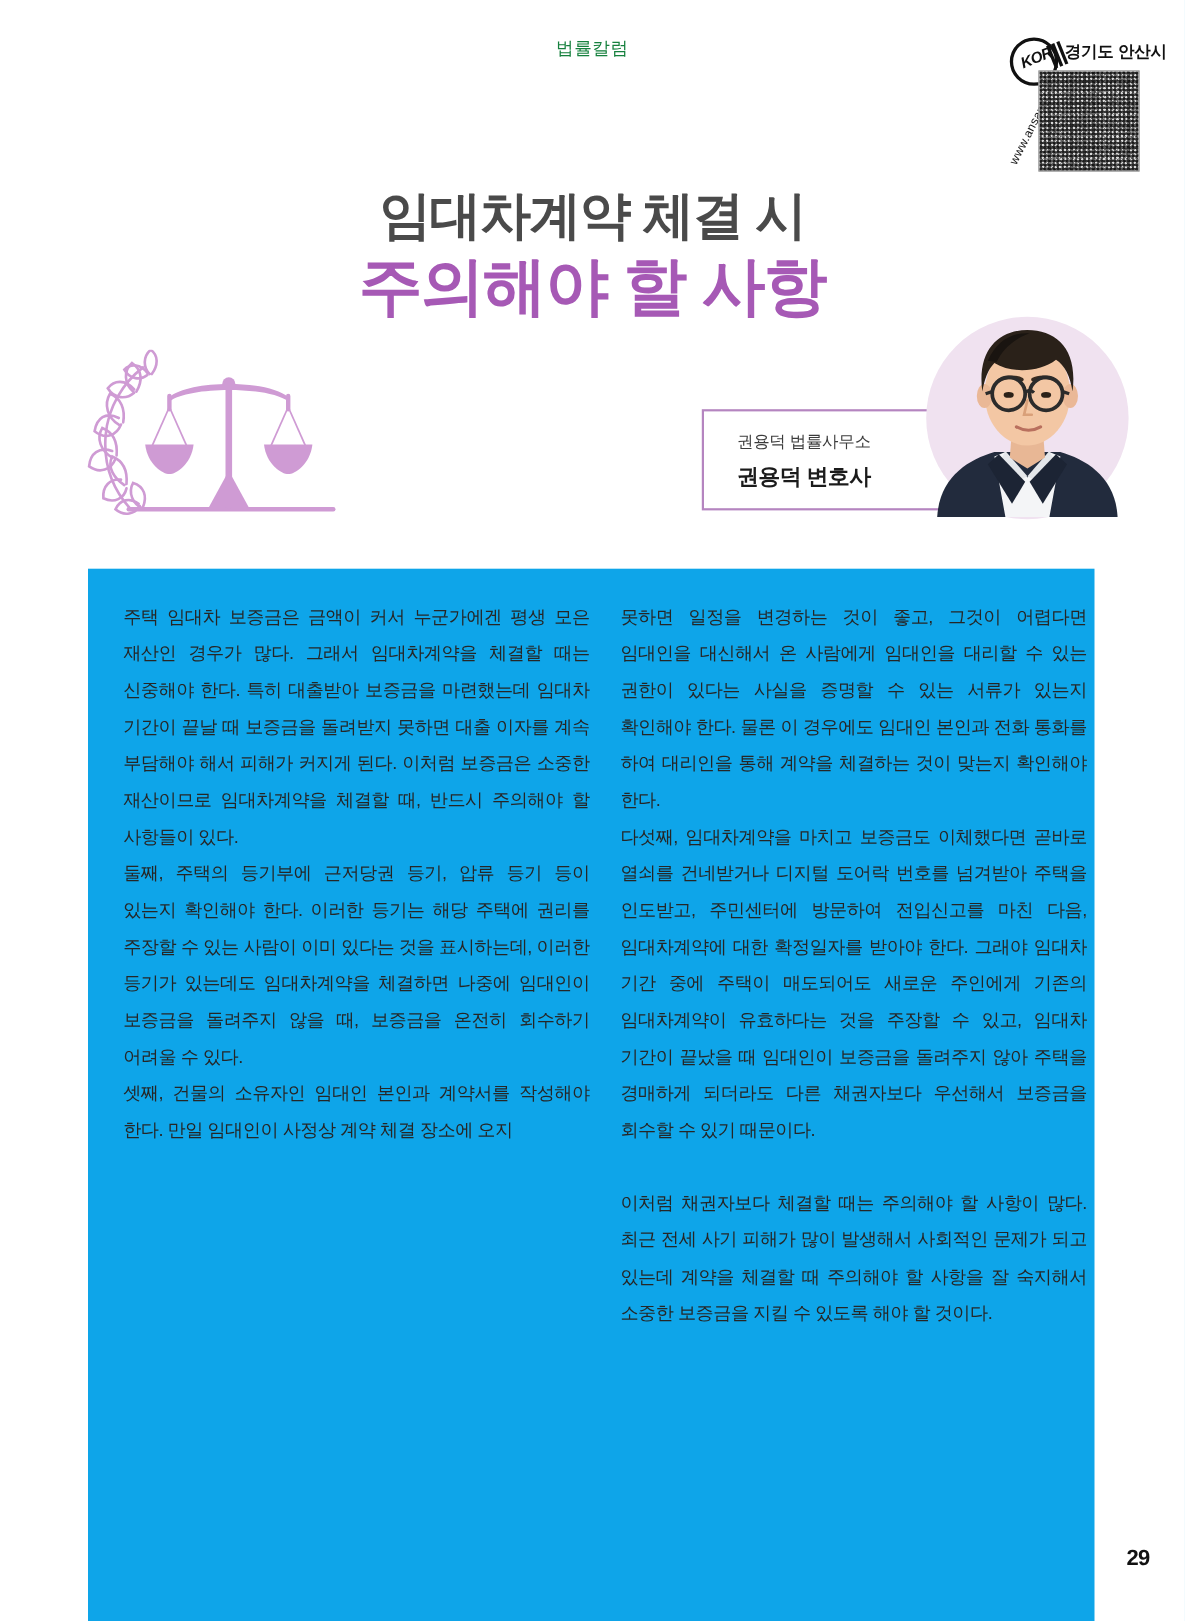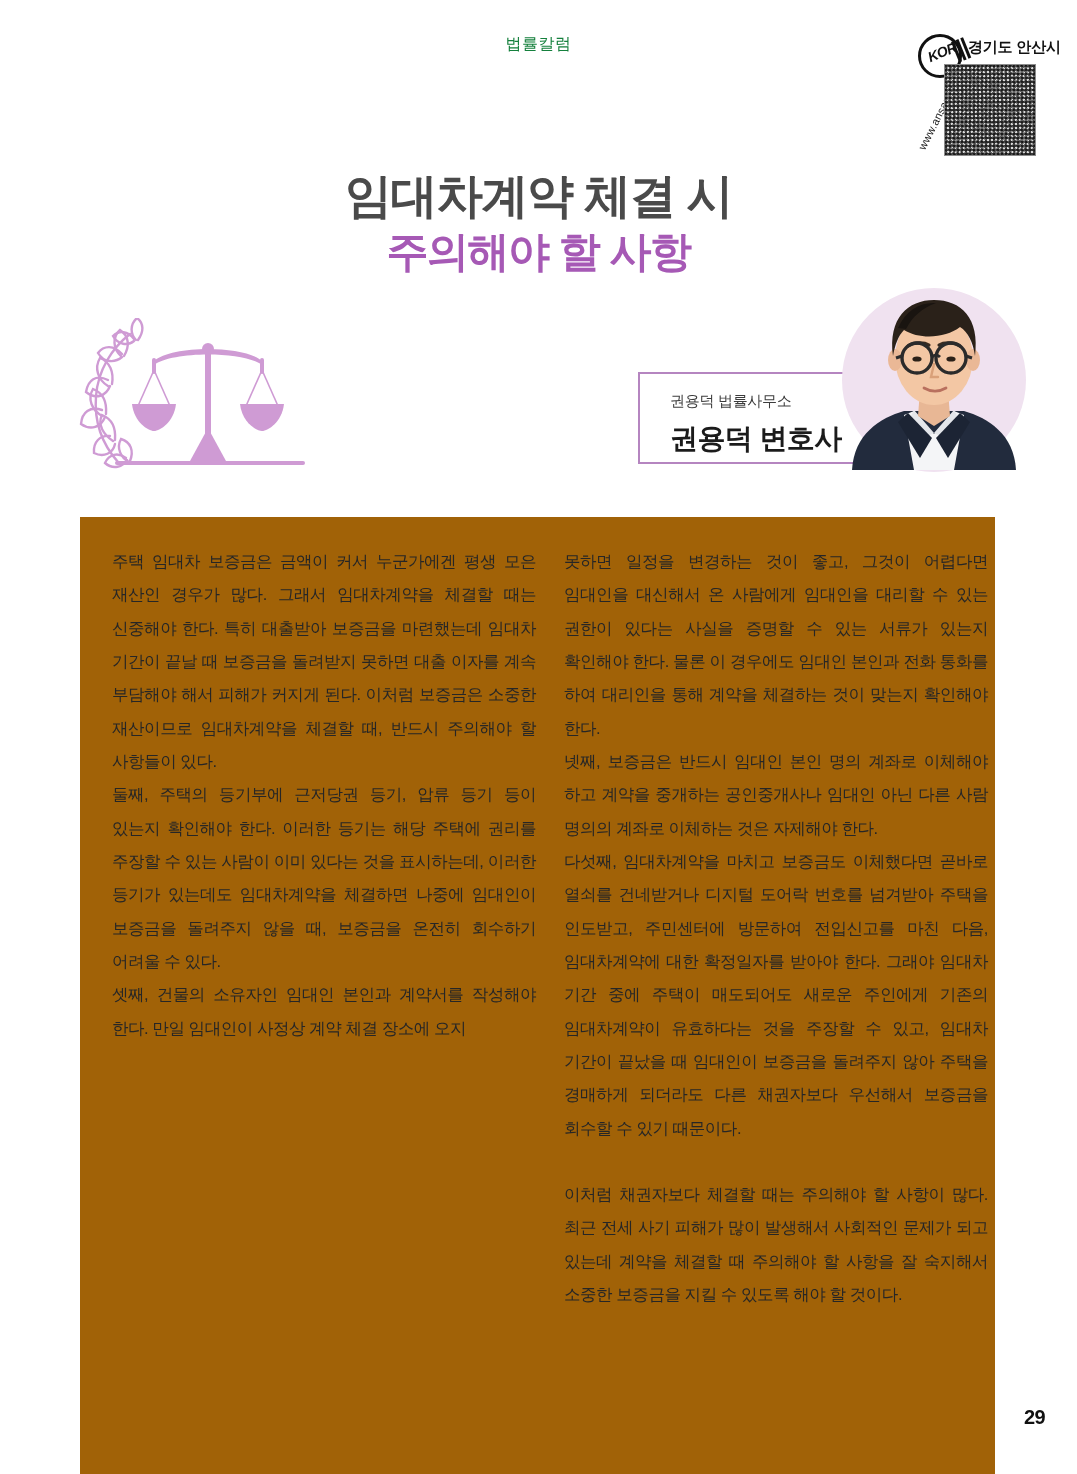--- a/index.html
+++ b/index.html
@@ -133,21 +133,21 @@
   }
   .headline-l1 {
     display: block;
     font-size: 47px;
     font-weight: 800;
     color: #4a4a4a;
     letter-spacing: -1.5px;
   }
   .headline-l2 {
     display: block;
-    font-size: 42px;
+    font-size: 58px;
     font-weight: 800;
     color: #a659b5;
     letter-spacing: -1.5px;
     margin-top: 4px;
   }
 
   
   .emblem {
     position: absolute;
     left: 72px;
@@ -172,21 +172,21 @@
     left: 30px;
     top: 18px;
     font-size: 15px;
     color: #3c3c3c;
     letter-spacing: -0.3px;
   }
   .author-name {
     position: absolute;
     left: 30px;
     top: 46px;
-    font-size: 28px;
+    font-size: 20px;
     font-weight: 800;
     color: #1b1b1b;
     letter-spacing: -0.6px;
   }
 
   
   .portrait-wrap {
     position: absolute;
     left: 828px;
     top: 282px;
@@ -207,21 +207,21 @@
     left: 0; top: 0;
   }
 
   
   .body-panel {
     position: absolute;
     left: 80px;
     top: 517px;
     width: 915px;
     height: 957px;
-    background: #a16207;
+    background: #0ea5e9;
   }
   .columns {
     position: absolute;
     left: 0;
     top: 0;
     width: 915px;
     height: 957px;
   }
   .col {
     position: absolute;
@@ -375,21 +375,20 @@
 
   <div class="body-panel">
     <div class="columns">
       <div class="col col-left">
         <p>주택 임대차 보증금은 금액이 커서 누군가에겐 평생 모은 재산인 경우가 많다. 그래서 임대차계약을 체결할 때는 신중해야 한다. 특히 대출받아 보증금을 마련했는데 임대차 기간이 끝날 때 보증금을 돌려받지 못하면 대출 이자를 계속 부담해야 해서 피해가 커지게 된다. 이처럼 보증금은 소중한 재산이므로 임대차계약을 체결할 때, 반드시 주의해야 할 사항들이 있다.</p>
         <p>둘째, 주택의 등기부에 근저당권 등기, 압류 등기 등이 있는지 확인해야 한다. 이러한 등기는 해당 주택에 권리를 주장할 수 있는 사람이 이미 있다는 것을 표시하는데, 이러한 등기가 있는데도 임대차계약을 체결하면 나중에 임대인이 보증금을 돌려주지 않을 때, 보증금을 온전히 회수하기 어려울 수 있다.</p>
         <p>셋째, 건물의 소유자인 임대인 본인과 계약서를 작성해야 한다. 만일 임대인이 사정상 계약 체결 장소에 오지</p>
       </div>
       <div class="col col-right">
         <p>못하면 일정을 변경하는 것이 좋고, 그것이 어렵다면 임대인을 대신해서 온 사람에게 임대인을 대리할 수 있는 권한이 있다는 사실을 증명할 수 있는 서류가 있는지 확인해야 한다. 물론 이 경우에도 임대인 본인과 전화 통화를 하여 대리인을 통해 계약을 체결하는 것이 맞는지 확인해야 한다.</p>
-        <p>넷째, 보증금은 반드시 임대인 본인 명의 계좌로 이체해야 하고 계약을 중개하는 공인중개사나 임대인 아닌 다른 사람 명의의 계좌로 이체하는 것은 자제해야 한다.</p>
         <p>다섯째, 임대차계약을 마치고 보증금도 이체했다면 곧바로 열쇠를 건네받거나 디지털 도어락 번호를 넘겨받아 주택을 인도받고, 주민센터에 방문하여 전입신고를 마친 다음, 임대차계약에 대한 확정일자를 받아야 한다. 그래야 임대차 기간 중에 주택이 매도되어도 새로운 주인에게 기존의 임대차계약이 유효하다는 것을 주장할 수 있고, 임대차 기간이 끝났을 때 임대인이 보증금을 돌려주지 않아 주택을 경매하게 되더라도 다른 채권자보다 우선해서 보증금을 회수할 수 있기 때문이다.</p>
         <p class="gap">이처럼 채권자보다 체결할 때는 주의해야 할 사항이 많다. 최근 전세 사기 피해가 많이 발생해서 사회적인 문제가 되고 있는데 계약을 체결할 때 주의해야 할 사항을 잘 숙지해서 소중한 보증금을 지킬 수 있도록 해야 할 것이다.</p>
       </div>
     </div>
   </div>
 
   <div class="page-number">29</div>
 
 </div>
 

